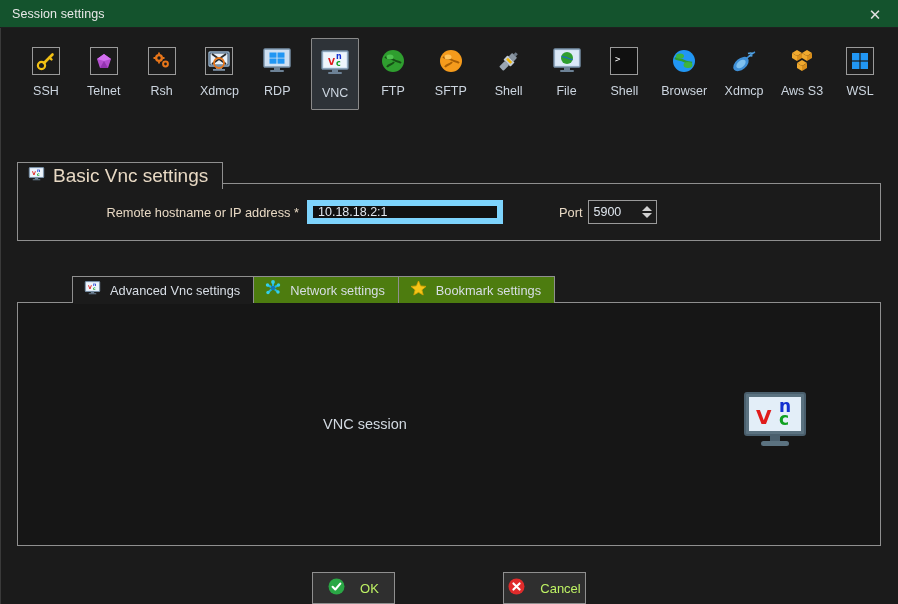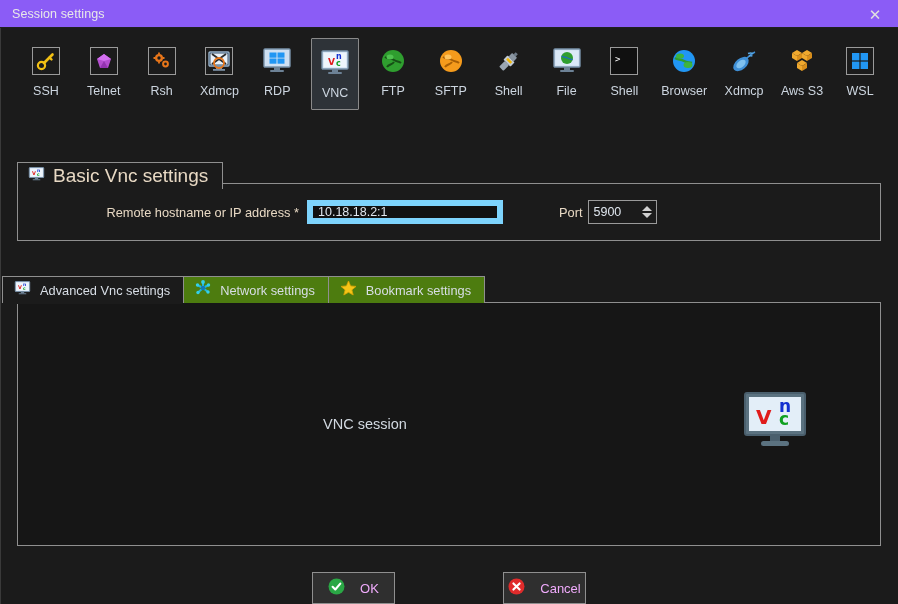--- a/index.html
+++ b/index.html
@@ -9,21 +9,21 @@
     height: 604px;
     background: #1b1b1b;
     font-family: "Liberation Sans", sans-serif;
     overflow: hidden;
     position: relative;
   }
 
   
   .titlebar {
     height: 28px;
-    background: #8b5cf6;
+    background: #14532d;
     display: flex;
     align-items: center;
     position: relative;
     border-bottom: 1px solid #1f1f1f;
   }
   .titlebar-text {
     color: #e8e8e8;
     font-size: 12.5px;
     padding-left: 12px;
     letter-spacing: .1px;
@@ -192,23 +192,24 @@
     width: 0; height: 0;
     border-left: 5px solid transparent;
     border-right: 5px solid transparent;
   }
   .spin-up { border-bottom: 5px solid #cfcfcf; }
   .spin-down { border-top: 5px solid #cfcfcf; }
 
   
   .tabstrip {
     position: absolute;
-    left: 2px; top: 248px;
+    left: 24px; top: 248px;
     display: flex;
     z-index: 3;
+    padding-left: 48px;
   }
   .tab {
     height: 27px;
     padding: 0 13px 0 11px;
     border: 1px solid #8f8f8f;
     border-bottom: none;
     background: #4d7c0f;
     display: flex;
     align-items: center;
     gap: 9px;
@@ -259,21 +260,21 @@
     gap: 108px;
   }
   .dlg-btn {
     width: 83px; height: 32px;
     background: #2f2f2f;
     border: 1px solid #8f8f8f;
     display: flex;
     align-items: center;
     justify-content: center;
     gap: 15px;
-    color: #f0abfc;
+    color: #bef264;
     font-size: 13px;
     font-family: "Liberation Sans", sans-serif;
   }
   .btn-label { line-height: 1; }
 </style>
 </head>
 <body>
 
 <div class="titlebar">
   <div class="titlebar-text">Session settings</div>

